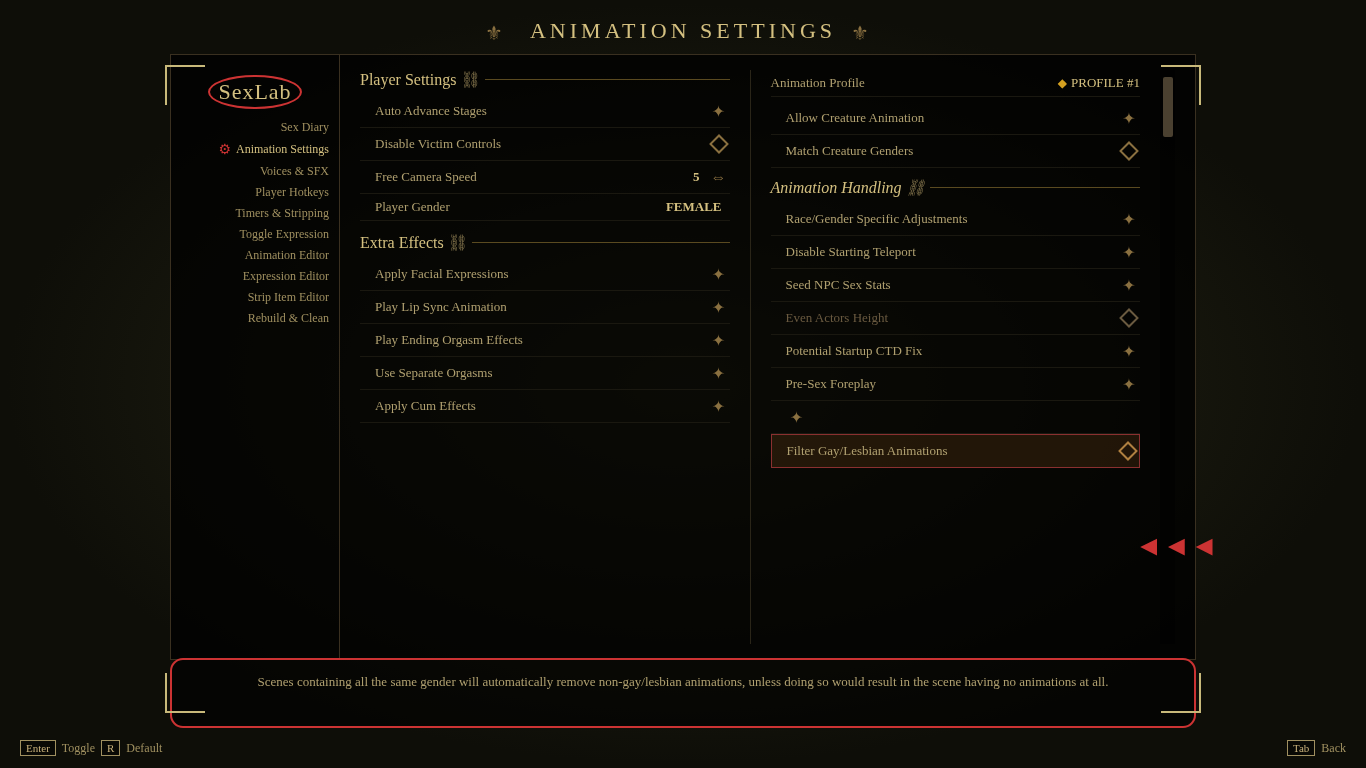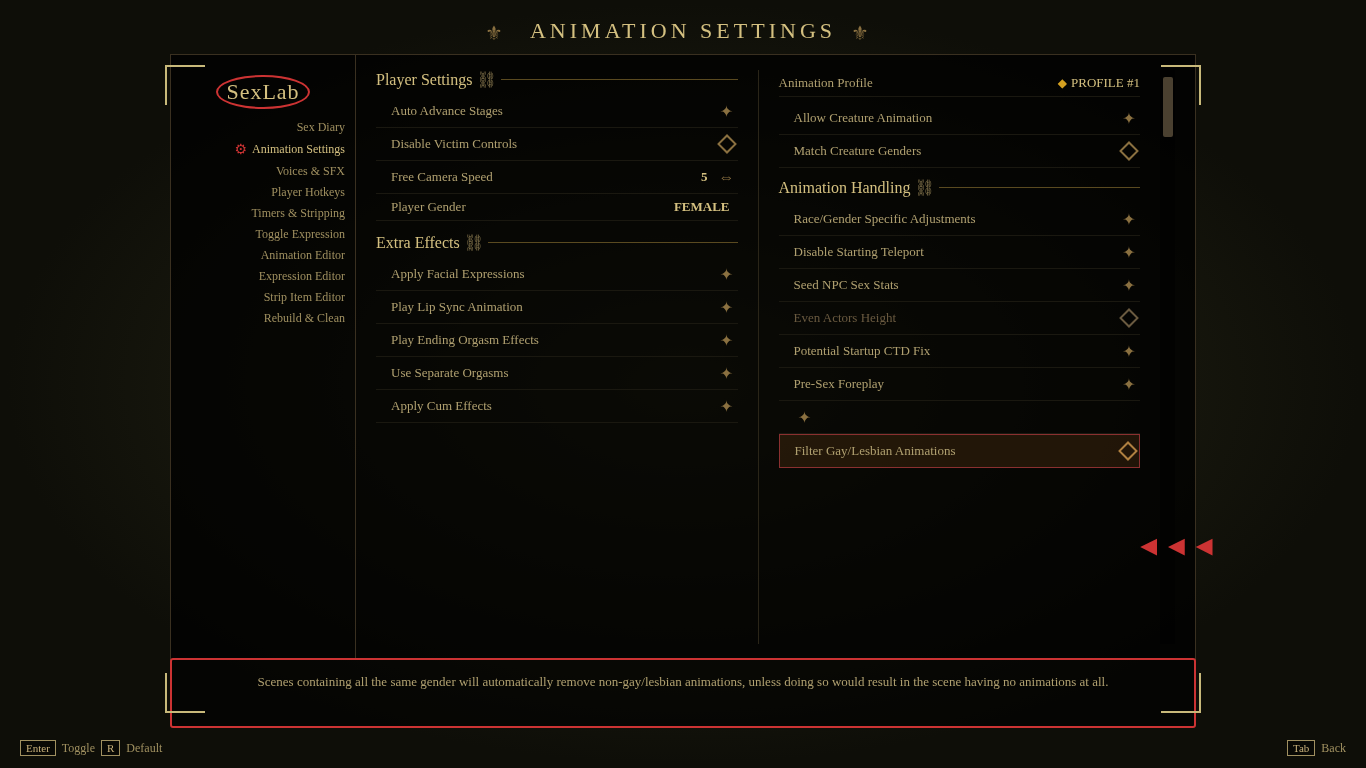--- a/index.html
+++ b/index.html
@@ -73,21 +73,21 @@
     .content-area {
       display: flex;
       flex: 1;
       margin: 0 170px;
       border: 1px solid #3a3020;
       background: rgba(0,0,0,0.75);
     }
 
     
     .sidebar {
-      width: 185px;
+      width: 169px;
       border-right: 1px solid #3a3020;
       padding: 20px 0;
       display: flex;
       flex-direction: column;
       align-items: center;
     }
 
     .sidebar-main-title {
       font-size: 22px;
       color: #d4c080;
@@ -245,21 +245,21 @@
       padding: 12px 20px;
       border: 1px solid #3a3020;
       border-top: none;
       background: rgba(0,0,0,0.6);
       text-align: center;
       font-size: 13px;
       color: #b0a070;
       line-height: 1.5;
       min-height: 70px;
       border: 2px solid #cc3333;
-      border-radius: 3px;
+      border-radius: 13px;
       margin-top: -2px;
     }
 
     
     .bottom-bar {
       display: flex;
       justify-content: space-between;
       padding: 12px 20px;
       font-size: 12px;
       color: #a09060;
@@ -447,21 +447,21 @@
           <span class="setting-icon">✦</span>
         </div>
 
         <div class="setting-row">
           <span class="setting-label">Match Creature Genders</span>
           <span class="setting-icon">
               <span class="icon-diamond"></span>
             </span>
         </div>
 
-        <div class="section-header" style="margin-top: 10px;">
+        <div class="section-header" style="margin-top: 10px; font-style: italic;">
           <span>Animation Handling</span>
           <span class="section-icon">⛓</span>
           <div class="section-line"></div>
         </div>
 
         <ul class="settings-list">
           <li class="setting-row">
             <span class="setting-label">Race/Gender Specific Adjustments</span>
             <span class="setting-icon">✦</span>
           </li>

